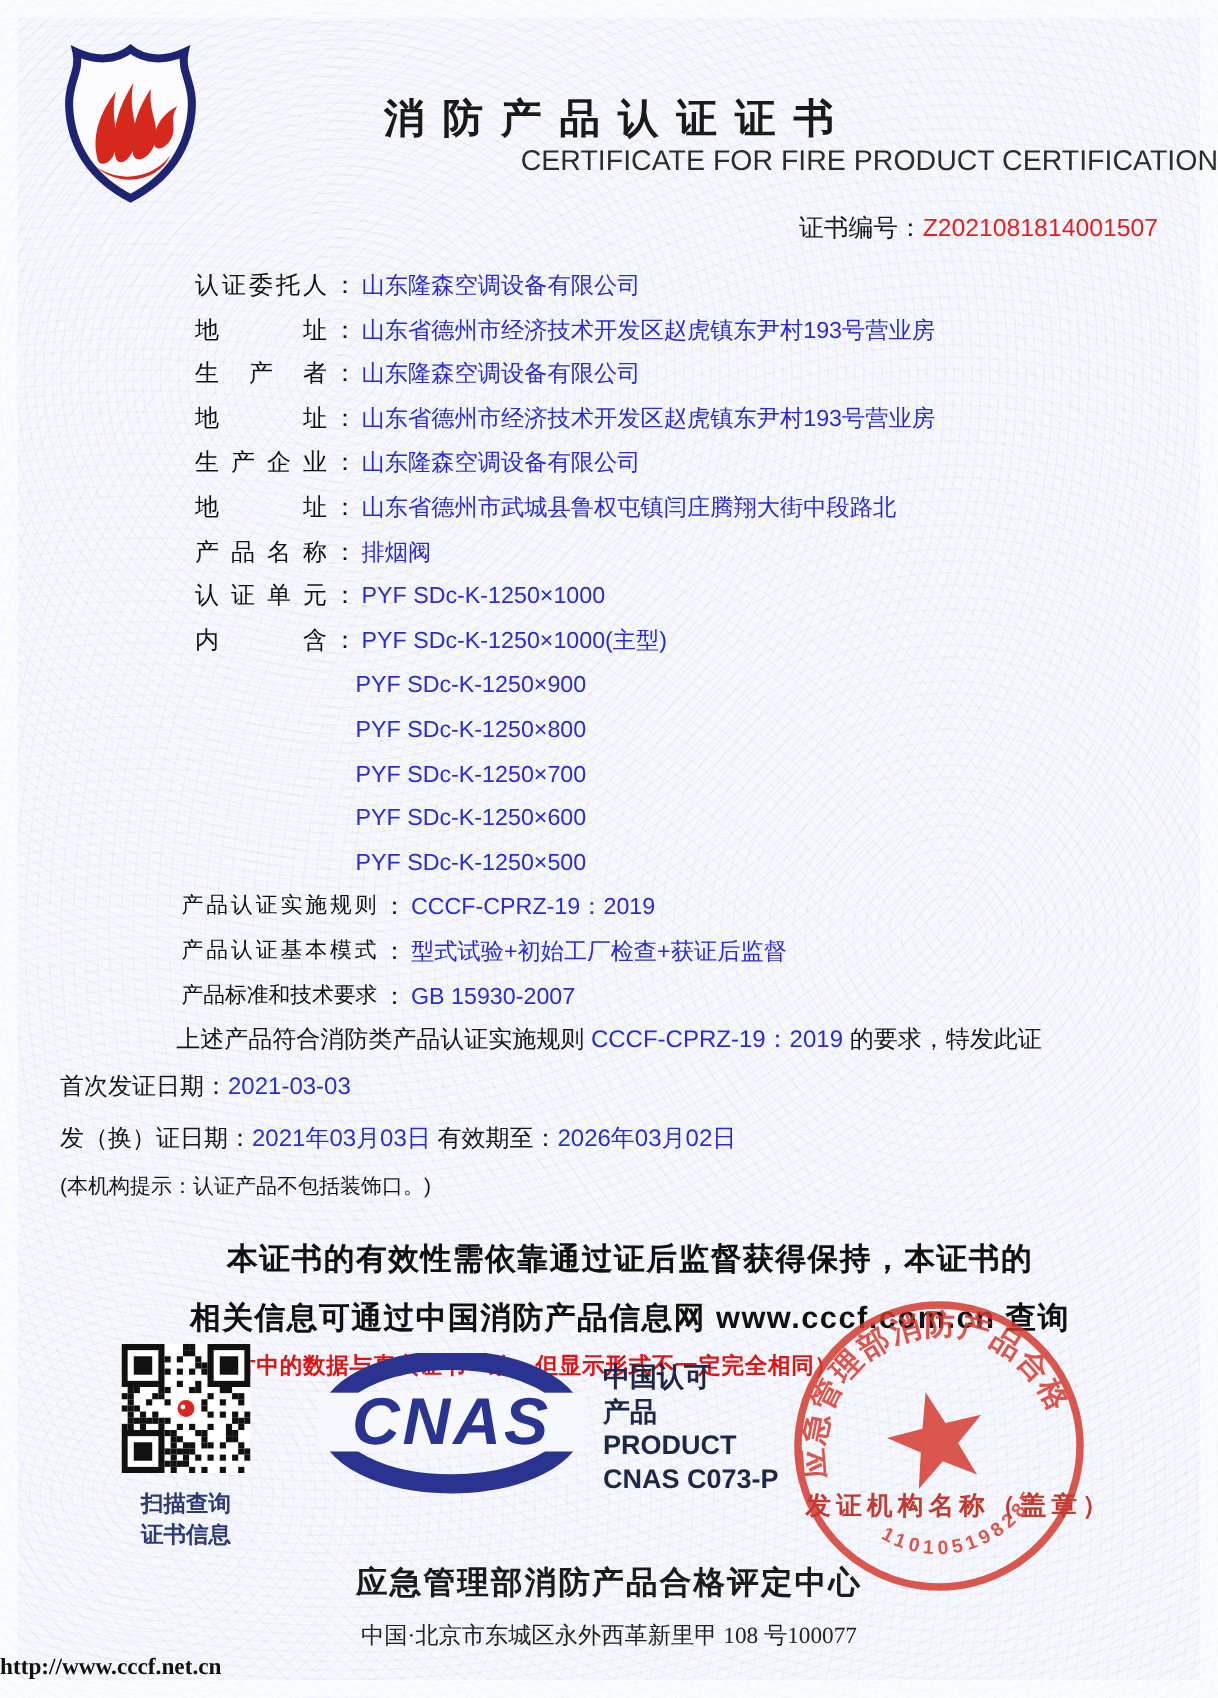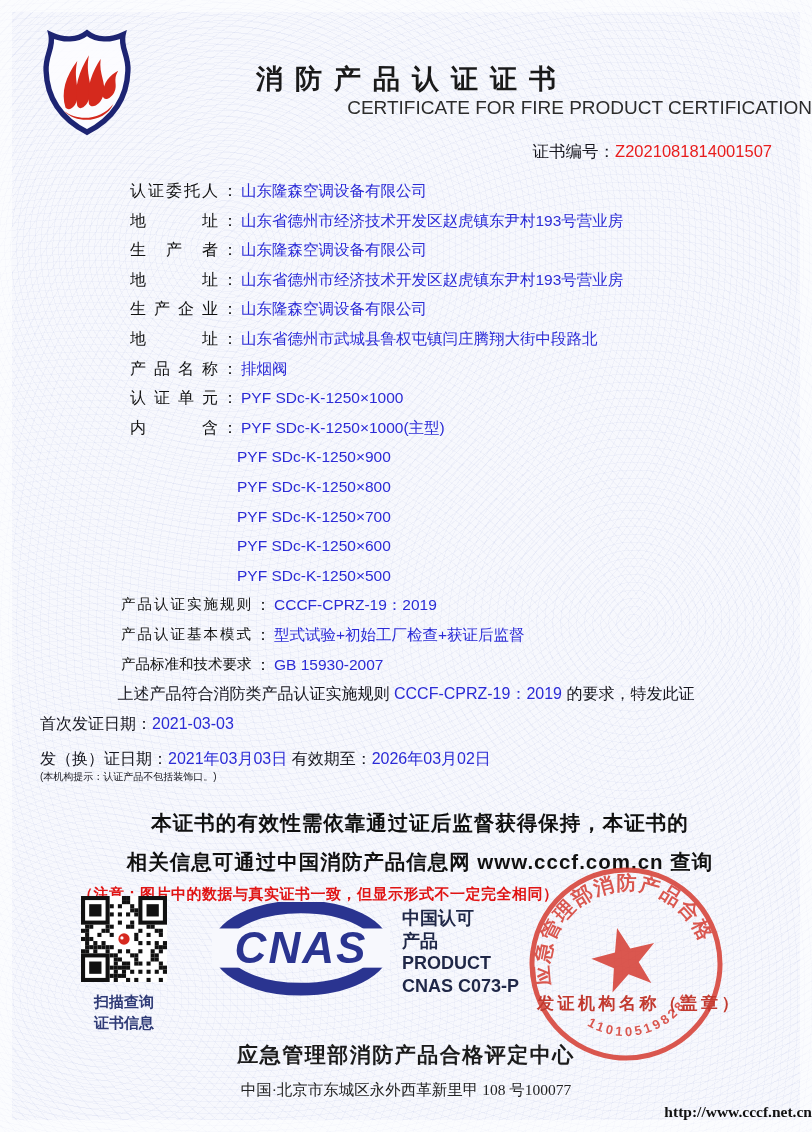--- a/index.html
+++ b/index.html
@@ -26,40 +26,40 @@
   .flabel{display:inline-block; width:88px; text-align:justify; text-align-last:justify;
           font-size:16px; vertical-align:top; color:#111;}
   .colon{font-size:16px; padding:0 3px 0 4px; color:#111;}
   .fvalue{color:#2b2bd6; font-size:15.5px;}
   .model-row{padding-left:237px;}
   .rules-row{padding-left:121px;}
   .rules-row .flabel{width:130px; font-size:14.5px;}
   .statement{height:29.6px; line-height:29.6px; text-align:center; font-size:16px; white-space:nowrap;}
   .blue{color:#2b2bd6;}
   .dates-line{text-align:left; font-size:16px; white-space:nowrap;padding-left:40px;}
-  .dl1{margin-top:5px;} .dl2{margin-top:14px;} .dl3{font-size:10px;}
+  .dl1{margin-top:5px;} .dl2{margin-top:14px;} .dl3{margin-top:12px; font-size:14px;}
   .big{text-align:center; font-weight:700; font-size:20.5px; letter-spacing:1px; color:#111;padding-left:28px;}
   .big1{margin-top:25px;} .big2{margin-top:11px;}
   .notice{color:#e01414; font-weight:700; font-size:15px; margin:9px 0 0 78px; letter-spacing:.5px; white-space:nowrap;}
 
   .qr-block{position:absolute; left:74px; top:896px; width:100px; text-align:center;}
   .qr-caption{margin-top:5px; font-size:15px; line-height:21px; color:#2e3a76; font-weight:600;}
   .cnas-block{position:absolute; left:212px; top:902px;}
   .accr-block{position:absolute; left:402px; top:907px; font-size:18px; line-height:22.5px;
               color:#1f2747; font-weight:600;}
   .stamp{position:absolute; left:526px; top:864px; width:200px; height:200px;
          transform:rotate(-14deg); opacity:.84;}
   .stamp-overlay{position:absolute; left:537px; top:992px; color:#c23a30; font-size:17px;
                  letter-spacing:3.5px; font-family:"Liberation Serif",serif; font-weight:600; white-space:nowrap;}
   .footer-org{position:absolute; top:1041px; width:100%; text-align:center; color:#1b1b1b;
               font-family:"Liberation Serif",serif; font-weight:700; font-size:21px; letter-spacing:1.5px;}
   .footer-addr{position:absolute; top:1080px; width:100%; text-align:center; color:#222;
                font-family:"Liberation Serif",serif; font-size:15.5px;}
   .footer-addr .post{}
-  .footer-url{position:absolute; top:1103px; width:100%; text-align:right; color:#111;
+  .footer-url{position:absolute; top:1103px; width:100%; text-align:left; color:#111;
               font-family:"Liberation Serif",serif; font-size:15.5px; font-weight:700;}
 </style>
 </head>
 <body>
 
 <div class="page">
 
   <svg class="logo-shield" width="118" height="112" viewBox="0 0 120 115">
     <path d="M60 7 C70 15 84 15 97 9 C94 22 103 30 102 46 C101 75 85 96 60 109 C35 96 19 75 18 46 C17 30 26 22 23 9 C36 15 50 15 60 7 Z" fill="#fdfdff" fill-opacity="0.85" stroke="#1d2472" stroke-width="5.5"></path>
     <path d="M38 84 C33 68 38 52 50 36 C46 54 52 62 50 74 C49 83 42 88 38 84 Z" fill="#d5291d"></path>

